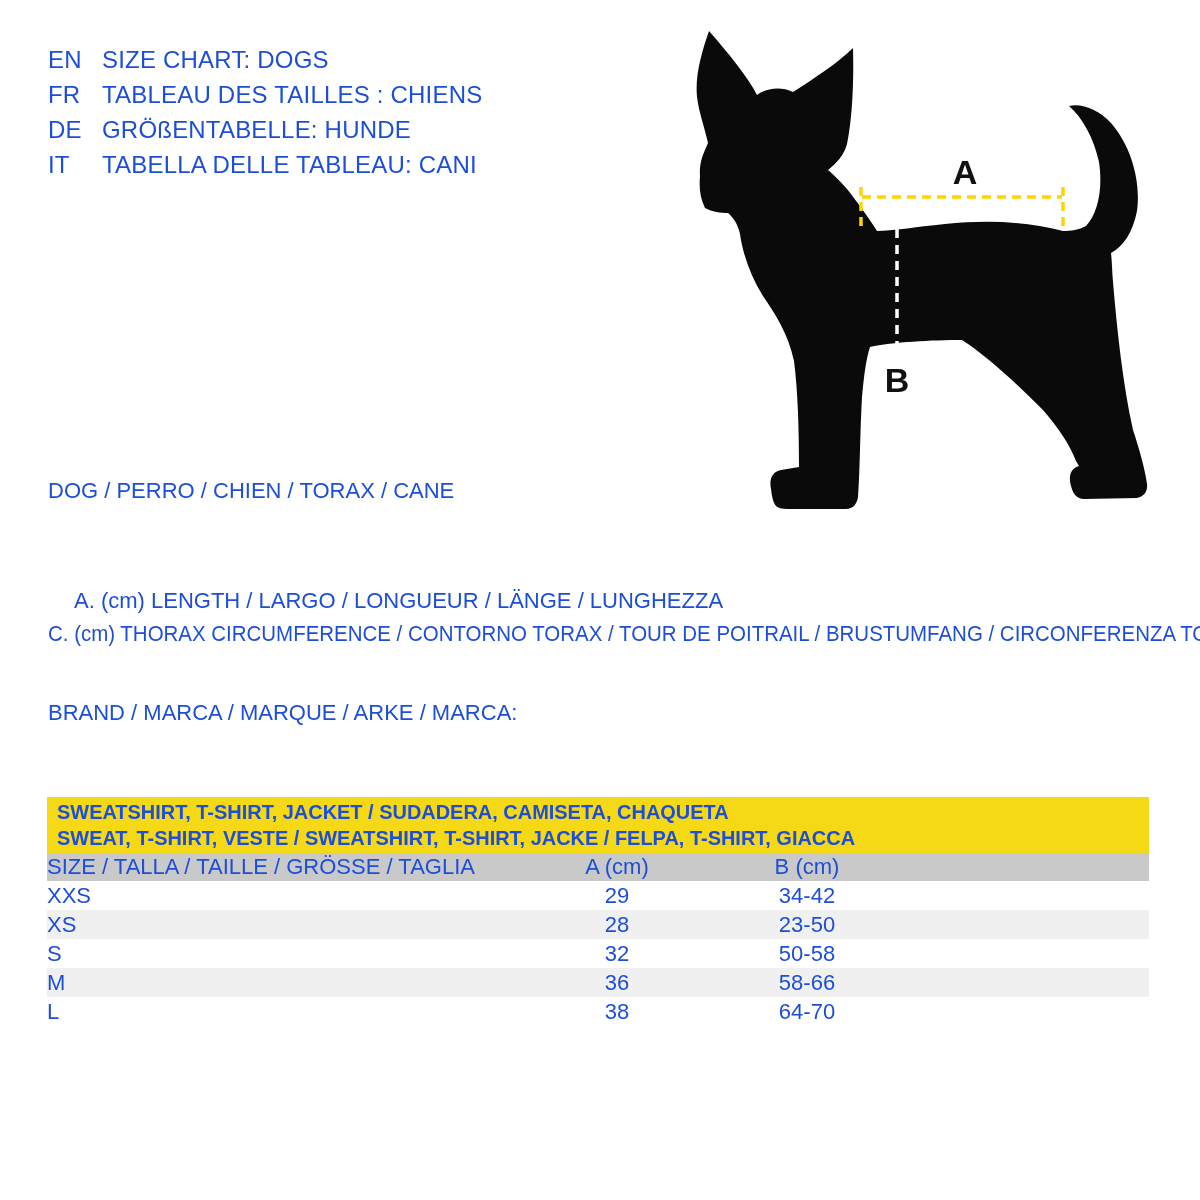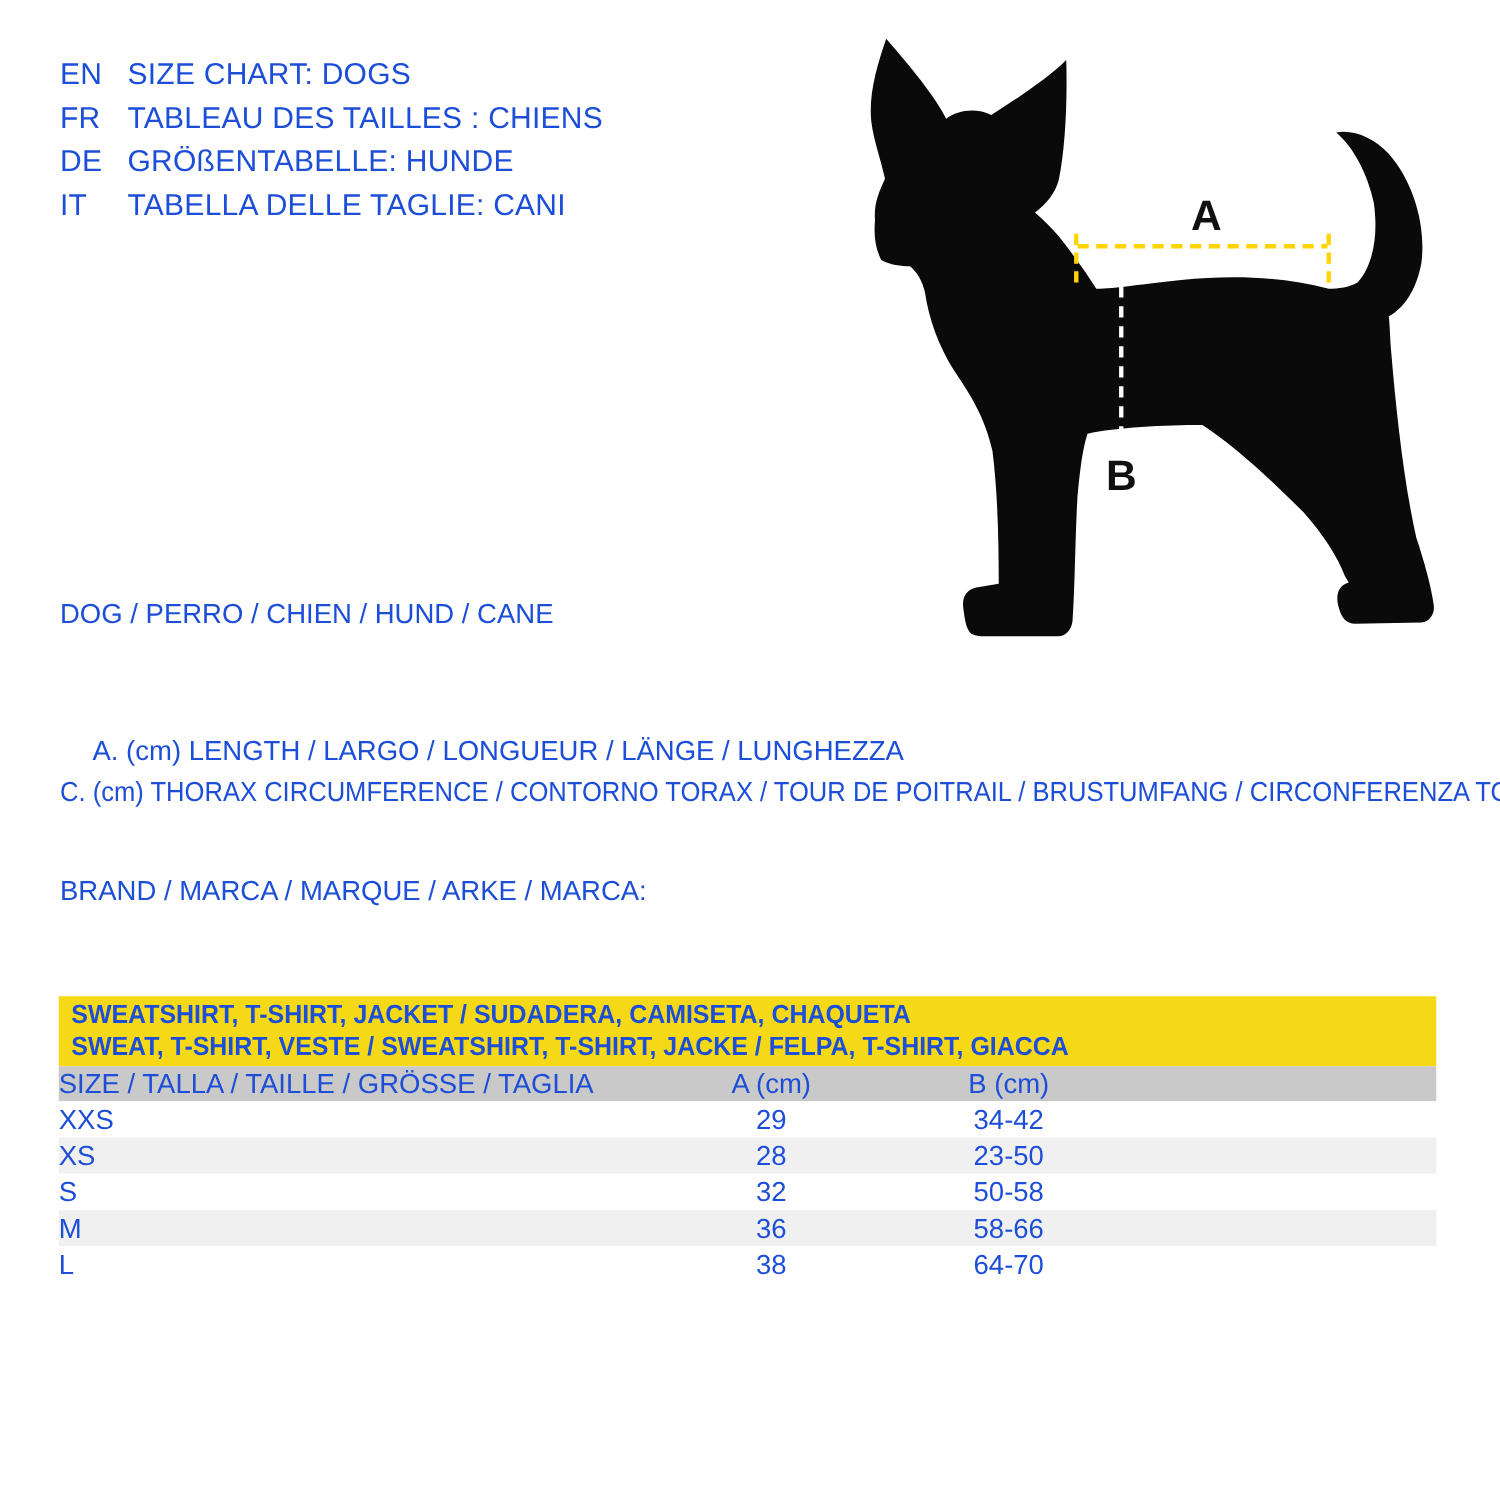--- a/index.html
+++ b/index.html
@@ -43,21 +43,21 @@
     <div class="lang-row">
       <span class="lang-code">FR</span>
       <span class="lang-title">TABLEAU DES TAILLES : CHIENS</span>
     </div>
     <div class="lang-row">
       <span class="lang-code">DE</span>
       <span class="lang-title">GRÖßENTABELLE: HUNDE</span>
     </div>
     <div class="lang-row">
       <span class="lang-code">IT</span>
-      <span class="lang-title">TABELLA DELLE TAGLIE: CANI</span>
+      <span class="lang-title">TABELLA DELLE TABLEAU: CANI</span>
     </div>
   </div>
 
   <svg class="dog-svg" viewBox="660 10 520 510">
     <path fill="#0A0A0A" d="
       M709,31
       C701,54 695,76 697,97
       C699,113 704,125 708,143
       C703,154 699,163 700,176
       C699,188 700,198 705,208
@@ -101,21 +101,21 @@
       C781,86 766,88 757,95
       C748,77 729,54 709,31 Z"></path>
     <path class="dash-y" d="M861,187 L861,231"></path>
     <path class="dash-y" d="M862,197 L1062,197"></path>
     <path class="dash-y" d="M1063,187 L1063,232"></path>
     <path class="dash-w" d="M897,229 L897,352"></path>
     <text class="marker-label" x="965" y="184" text-anchor="middle">A</text>
     <text class="marker-label" x="897" y="392" text-anchor="middle">B</text>
   </svg>
 
-  <div class="textline" style="top:478px;">DOG / PERRO / CHIEN / HUND / CANE</div>
+  <div class="textline" style="top:478px;">DOG / PERRO / CHIEN / TORAX / CANE</div>
 
   <div class="textline" style="top:588px;margin-left:26px;">A. (cm) LENGTH / LARGO / LONGUEUR / LÄNGE / LUNGHEZZA</div>
   <div class="textline" style="top:621px;">
     <span class="condensed">C. (cm) THORAX CIRCUMFERENCE / CONTORNO TORAX / TOUR DE POITRAIL / BRUSTUMFANG / CIRCONFERENZA TORACE</span>
   </div>
 
   <div class="textline" style="top:700px;">BRAND / MARCA / MARQUE / ARKE / MARCA:</div>
 
   <div class="size-table">
     <div class="band">

